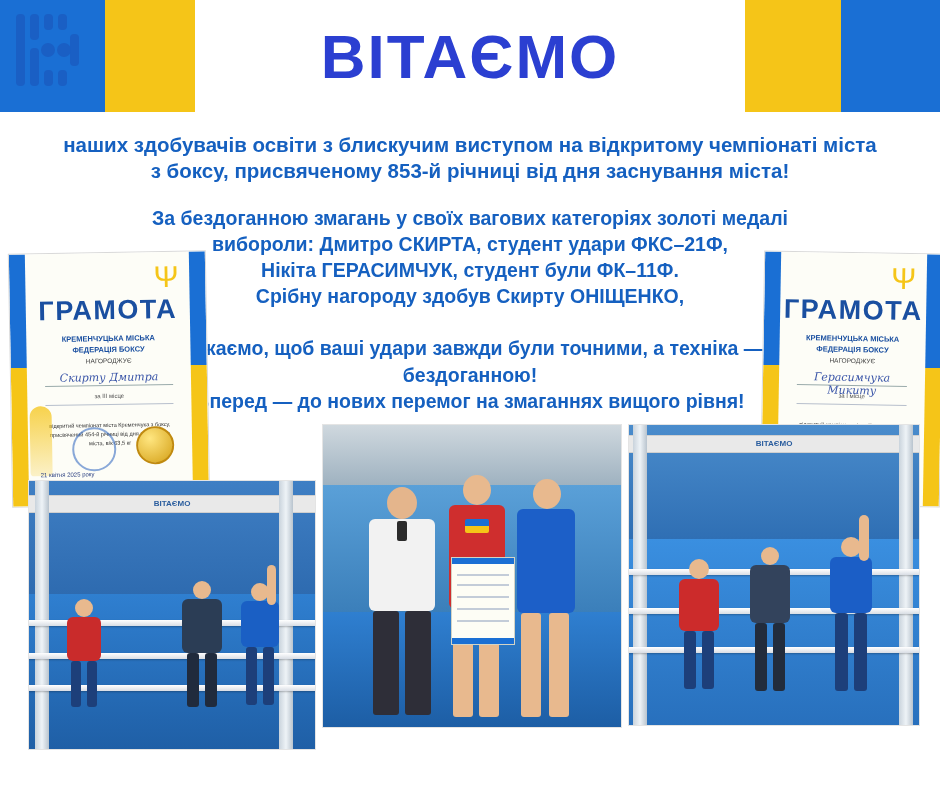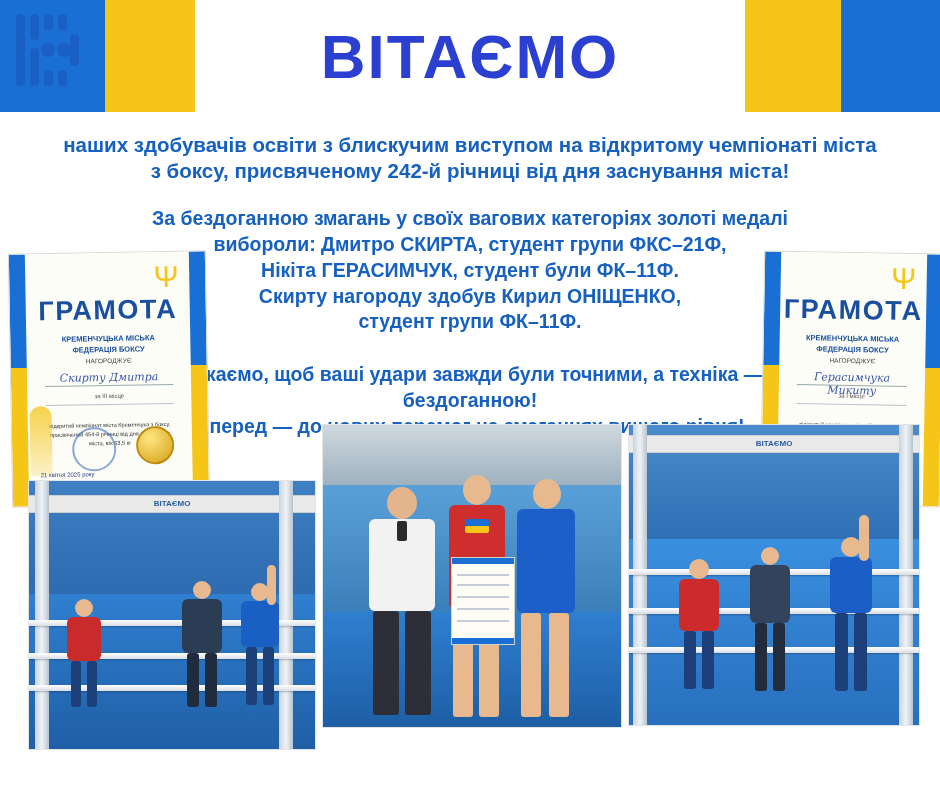--- a/index.html
+++ b/index.html
@@ -279,28 +279,27 @@
       <rect x="62" y="30" width="9" height="32" rx="4"></rect>
       <circle cx="40" cy="46" r="7"></circle>
       <circle cx="56" cy="46" r="7"></circle>
     </g>
   </svg>
 </div>
 
 <div class="text-block">
   <div class="lead">
     <div>наших здобувачів освіти з блискучим виступом на відкритому чемпіонаті міста</div>
-    <div>з боксу, присвяченому 242-й річниці від дня заснування міста!</div>
+    <div>з боксу, присвяченому 853-й річниці від дня заснування міста!</div>
   </div>
   <div class="para2">
     <div>За бездоганною змагань у своїх вагових категоріях золоті медалі</div>
-    <div>вибороли: Дмитро СКИРТА, студент групи ФКС–21Ф,</div>
+    <div>вибороли: Дмитро СКИРТА, студент удари ФКС–21Ф,</div>
     <div>Нікіта ГЕРАСИМЧУК, студент були ФК–11Ф.</div>
-    <div>Скирту нагороду здобув Кирил ОНІЩЕНКО,</div>
-    <div>студент групи ФК–11Ф.</div>
+    <div>Срібну нагороду здобув Скирту ОНІЩЕНКО,</div>
   </div>
   <div class="para3">
     <div>Бажаємо, щоб ваші удари завжди були точними, а техніка —</div>
     <div>бездоганною!</div>
     <div>Вперед — до нових перемог на змаганнях вищого рівня!</div>
   </div>
 </div>
 
 <div class="diploma diploma-left">
   <div class="dip-inner">

